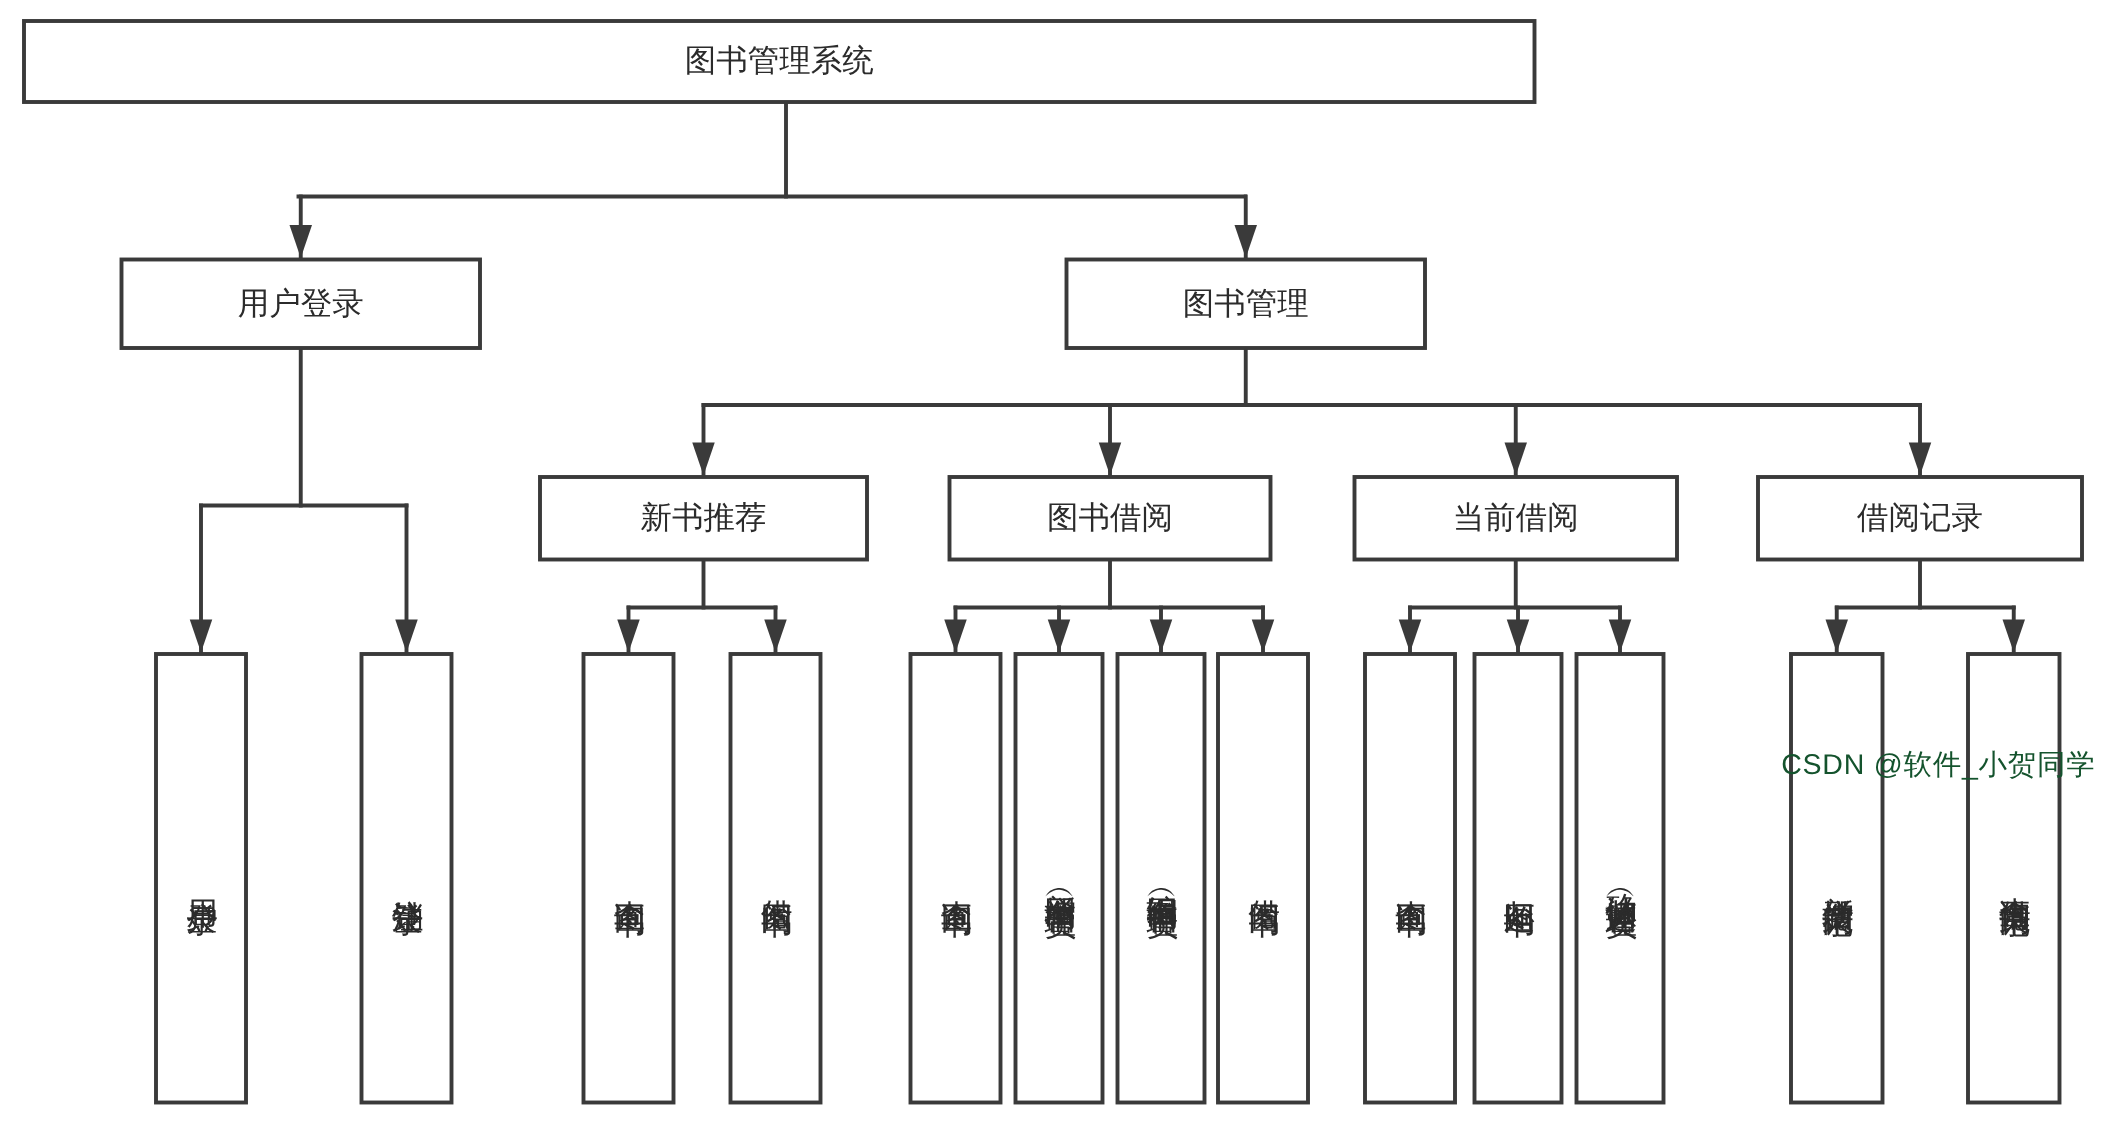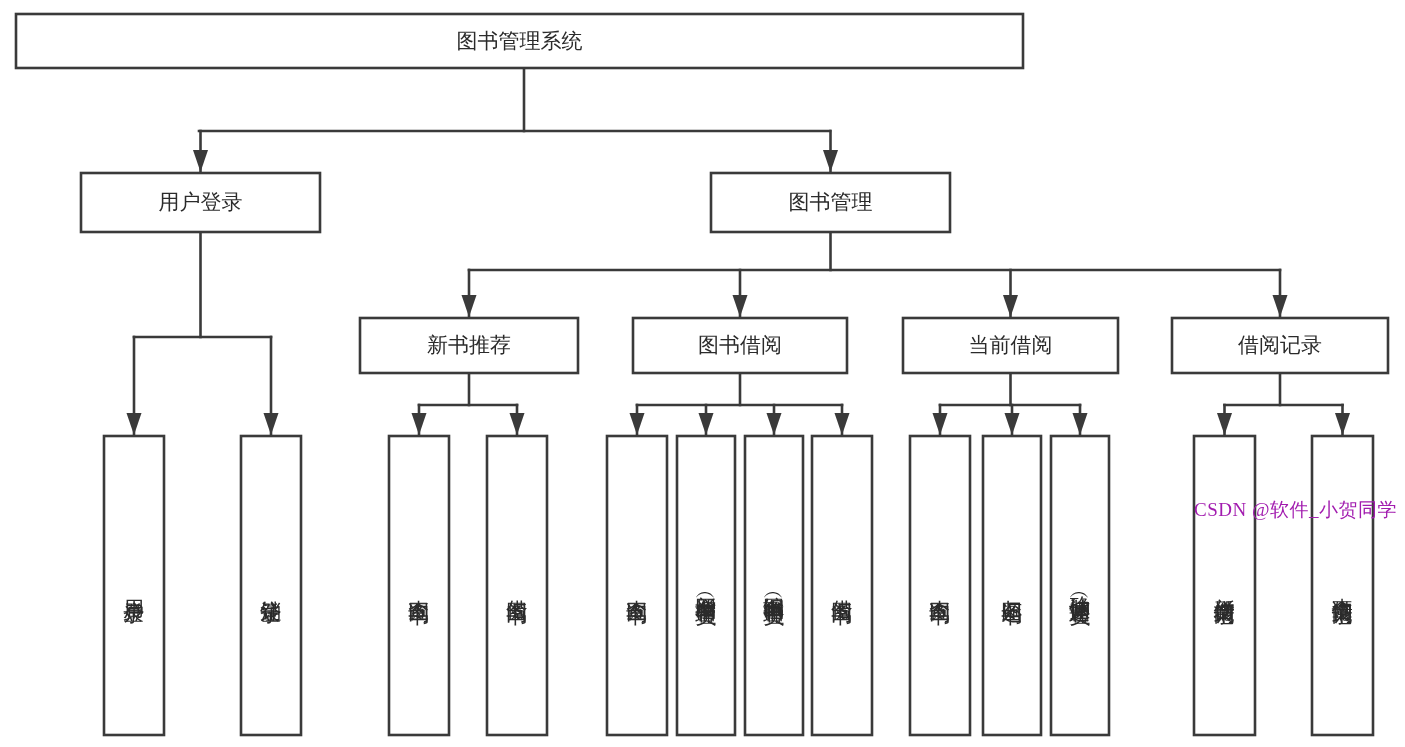--- a/index.html
+++ b/index.html
@@ -64,23 +64,23 @@
     justify-content: center;
     text-align: center;
     white-space: nowrap;
     pointer-events: none;
     user-select: none;
   }
   .watermark {
     position: absolute;
     right: 8px;
     bottom: 4px;
-    font-family: Liberation Serif, serif;
+    font-family: Liberation Sans, sans-serif;
     font-size: 19px;
-    color: #a21caf;
+    color: #14532d;
     white-space: nowrap;
     letter-spacing: 0.5px;
   }
 </style>
 </head>
 <body>
 
 <div id="diagram-root">
 
   <svg class="diagram-canvas" viewBox="0 0 1405 747">

